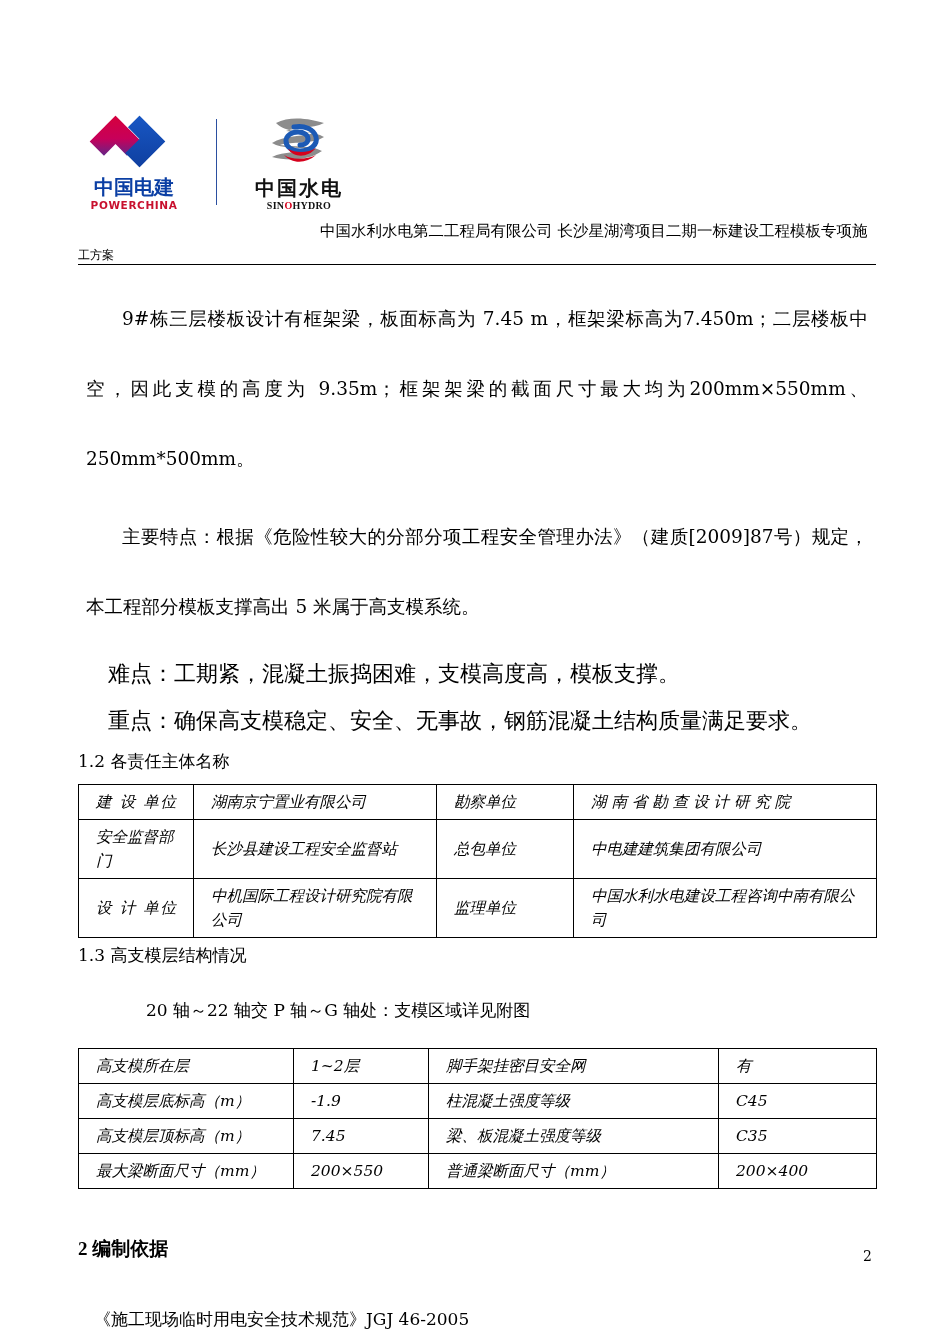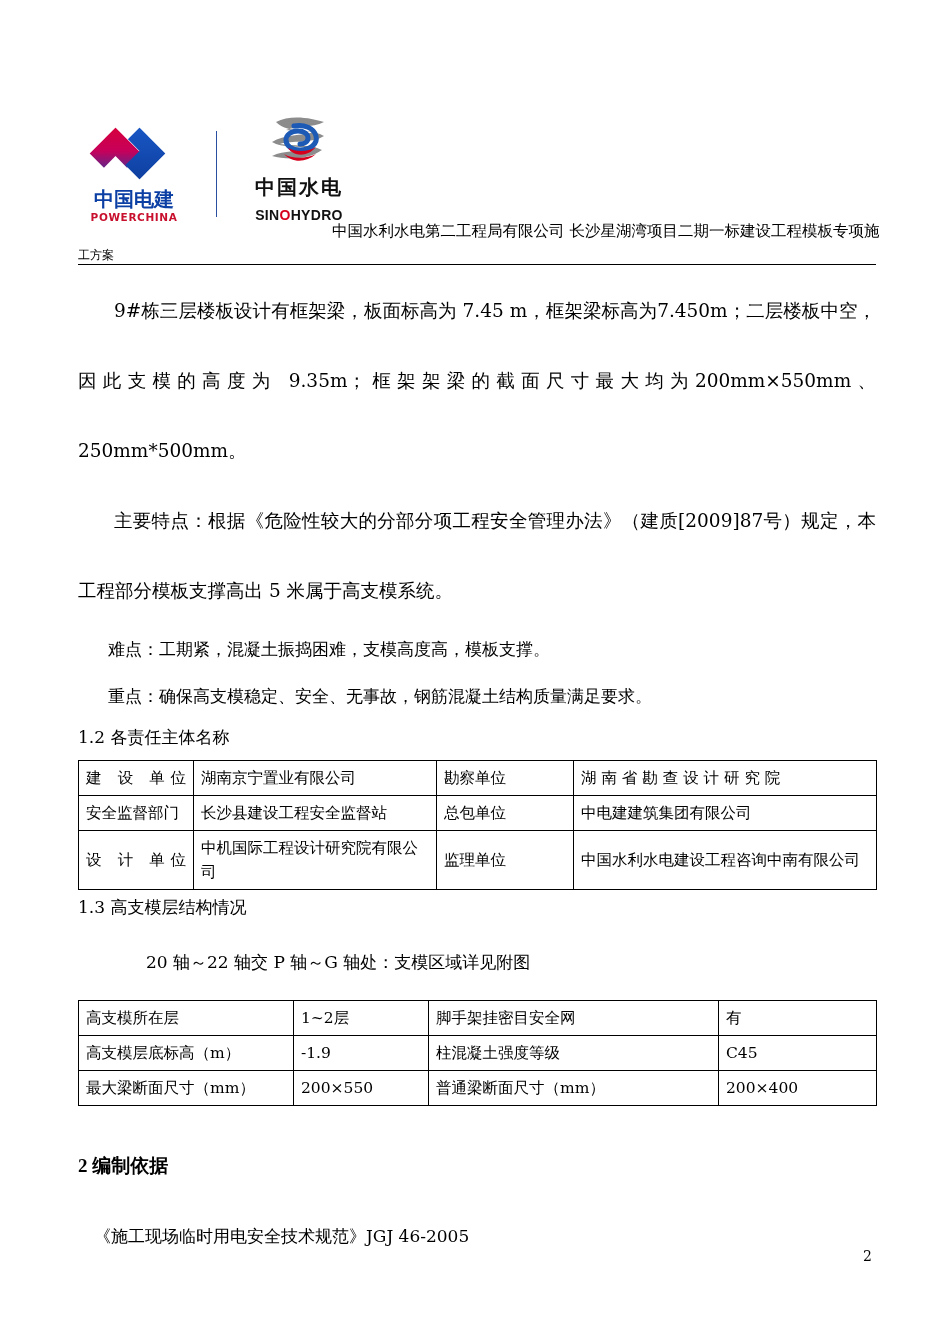--- a/index.html
+++ b/index.html
@@ -101,35 +101,35 @@
   .logo-cn2 {
     font-family: "DejaVu Sans", "Liberation Sans", sans-serif;
     font-weight: bold;
     font-size: 20px;
     color: #111111;
     line-height: 1.05;
     margin-top: 3px;
     letter-spacing: 2px;
   }
   .logo-en2 {
-    font-family: Liberation Sans, sans-serif;
-    font-weight: bold;
-    font-size: 14px;
+    font-family: Liberation Serif, serif;
+    font-weight: bold;
+    font-size: 10px;
     letter-spacing: 0.3px;
     color: #111111;
-    margin-top: 9px;
+    margin-top: 1px;
     position: relative;
   }
   .logo-en2 .red-o {
     color: #d6001c;
   }
 
   .header-text {
     position: absolute;
-    left: 332px;
+    left: 320px;
     top: 216px;
     width: 543px;
     font-size: 15.5px;
     line-height: 30px;
     letter-spacing: 0px;
     white-space: nowrap;
   }
   .header-text2 {
     position: absolute;
     left: 78px;
@@ -146,33 +146,33 @@
   }
 
   
   .body {
     position: absolute;
     left: 78px;
     top: 276px;
     width: 798px;
   }
   p.para {
-    margin: 0;
+    margin: 8px;
     font-size: 18.5px;
     line-height: 70px;
     text-align: justify;
     text-align-last: left;
     letter-spacing: 0px;
   }
   p.para.indent {
     text-indent: 36px;
   }
   p.small {
     margin: 0;
-    font-size: 17px;
+    font-size: 22px;
     line-height: 47px;
     text-indent: 30px;
   }
   p.small-noind {
     margin: 16px;
     font-size: 17px;
     line-height: 44px;
   }
   .sec-num {
     margin: 0;
@@ -189,24 +189,25 @@
 
   
   table.doc {
     border-collapse: collapse;
     width: 798px;
     table-layout: fixed;
     font-size: 15.5px;
   }
   table.doc td {
     border: 1.2px solid #000;
-    padding: 5px 7px;
+    padding: 5px 17px;
     vertical-align: middle;
     line-height: 24px;
     word-break: break-all;
+    font-style: italic;
   }
   td.justify-cell {
     text-align: justify;
     text-align-last: justify;
   }
   .t1 { margin-top: 6px; }
   .t2 { margin-top: 15px; }
 
   .spacer-12 { height: 12px; }
   .spacer-28 { height: 28px; }
@@ -324,20 +325,26 @@
           <td>脚手架挂密目安全网</td>
           <td>有</td>
         </tr>
         <tr>
           <td>高支模层底标高（m）</td>
           <td>-1.9</td>
           <td>柱混凝土强度等级</td>
           <td>C45</td>
         </tr>
         <tr>
+          <td>高支模层顶标高（m）</td>
+          <td>7.45</td>
+          <td>梁、板混凝土强度等级</td>
+          <td>C35</td>
+        </tr>
+        <tr>
           <td>最大梁断面尺寸（mm）</td>
           <td>200×550</td>
           <td>普通梁断面尺寸（mm）</td>
           <td>200×400</td>
         </tr>
       </tbody>
     </table>
 
     <div class="spacer-28"></div>
     <div class="spacer-12"></div>

